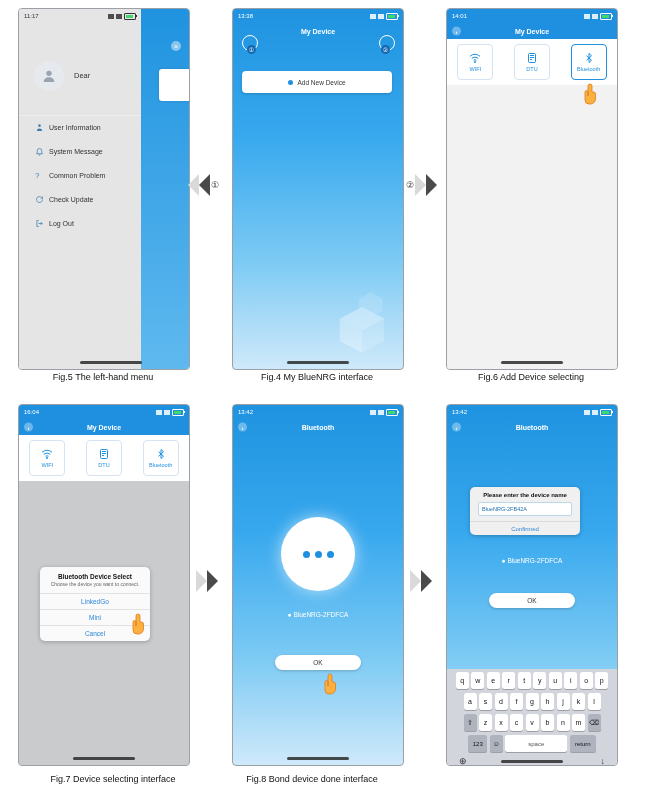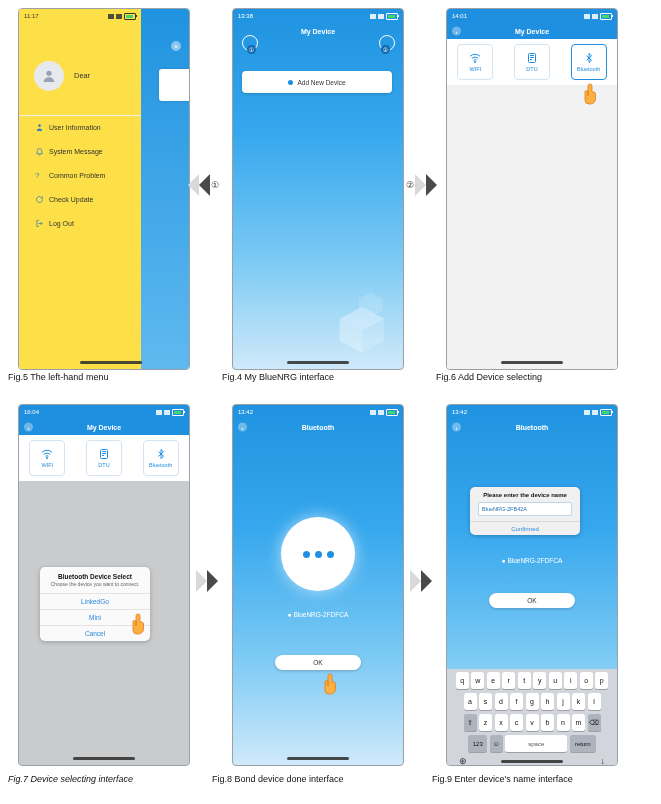--- a/index.html
+++ b/index.html
@@ -16,21 +16,21 @@
   .batt i{position:absolute;left:1px;top:1px;bottom:1px;right:2px;background:#3fd86b;display:block;}
 
   .navbar{height:16px;display:flex;align-items:center;justify-content:center;position:relative;color:#fff;font-size:7px;font-weight:bold;}
   .navbar .back{position:absolute;left:5px;top:50%;transform:translateY(-50%);width:9px;height:9px;border-radius:50%;background:rgba(255,255,255,.35);display:flex;align-items:center;justify-content:center;font-size:6px;}
   .homebar{position:absolute;left:50%;transform:translateX(-50%);bottom:5px;width:62px;height:3px;border-radius:2px;background:#2b2b2b;opacity:.85;}
 
   .bluegrad{background:linear-gradient(180deg,#1f93e0 0%,#37a8ee 35%,#7ccaf4 70%,#cfe9fa 100%);}
   .bluehdr{background:#1f8fe0;}
 
   
-  .f5-left{position:absolute;left:0;top:0;width:122px;height:100%;background:#fde047;}
+  .f5-left{position:absolute;left:0;top:0;width:122px;height:100%;background:#e5e5e5;}
   .f5-right{position:absolute;right:0;top:0;width:48px;height:100%;background:linear-gradient(180deg,#1f93e0,#5fb9ef);}
   .f5-avatar{position:absolute;left:15px;top:52px;width:30px;height:30px;border-radius:50%;background:#e6e9ee;display:flex;align-items:center;justify-content:center;}
   .f5-avatar svg{width:16px;height:16px;}
   .f5-dear{position:absolute;left:55px;top:62px;font-size:7.5px;color:#333;}
   .f5-white-card{position:absolute;right:-6px;top:60px;width:36px;height:32px;background:#fff;border-radius:3px;box-shadow:0 0 3px rgba(0,0,0,.15);}
   .f5-close{position:absolute;right:8px;top:32px;width:10px;height:10px;border-radius:50%;background:rgba(255,255,255,.45);display:flex;align-items:center;justify-content:center;color:#fff;font-size:7px;}
   .menu{position:absolute;left:0;top:106px;width:122px;}
   .menu-item{display:flex;align-items:center;height:24px;padding-left:16px;box-sizing:border-box;}
   .menu-item .mi{width:14px;color:#3b7fb5;font-size:8px;display:flex;align-items:center;}
   .menu-item .ml{font-size:7px;color:#333;}
@@ -73,21 +73,21 @@
   .kb{position:absolute;left:0;right:0;bottom:0;height:96px;background:#d2d5db;padding-top:3px;box-sizing:border-box;}
   .kbrow{display:flex;justify-content:center;gap:2.5px;margin-bottom:4px;}
   .key{width:13px;height:17px;background:#fff;border-radius:2.5px;display:flex;align-items:center;justify-content:center;font-size:7px;color:#111;box-shadow:0 1px 0 rgba(0,0,0,.25);}
   .key.space{width:62px;font-size:6px;color:#555;}
   .key.ret{width:26px;font-size:6px;}
   .key.num{width:19px;font-size:6px;}
   .key.grey{background:#aeb3bd;}
   .kb-bottom{display:flex;justify-content:space-between;align-items:center;padding:0 6px;}
 
   
-  .caption{position:absolute;font-size:9px;color:#111;}
+  .caption{position:absolute;font-size:9px;color:#111;text-align:center;}
   .bigarrow{position:absolute;display:flex;align-items:center;}
   .chev{width:0;height:0;border-top:11px solid transparent;border-bottom:11px solid transparent;}
   .chev.r{border-left:11px solid #d9d9d9;}
   .chev.r.dark{border-left:11px solid #4a4a4a;}
   .chev.l{border-right:11px solid #d9d9d9;}
   .chev.l.dark{border-right:11px solid #4a4a4a;}
   .circnum{font-size:9px;color:#222;margin:0 1px;}
 </style>
 </head>
 <body>
@@ -295,21 +295,21 @@
       <p>Choose the device you want to connect.</p>
       <div class="row">LinkedGo</div>
       <div class="row">Mini</div>
       <div class="row cancel">Cancel</div>
     </div>
     <svg class="hand" style="left:110px;top:206px;" viewBox="0 0 40 48">
       <path d="M14 30V10a4 4 0 0 1 8 0v12h3a4 4 0 0 1 4 4v10a10 10 0 0 1-10 10h-3a8 8 0 0 1-8-8V22a3 3 0 0 1 6 0z" fill="#fcb040" stroke="#e07c1e" stroke-width="1.6"></path>
     </svg>
     <div class="homebar"></div>
   </div>
-  <div class="caption" style="left:8px;top:774px;width:210px;font-style:italic;">Fig.7 Device selecting interface</div>
+  <div class="caption" style="left:8px;top:774px;width:210px;">Fig.7 Device selecting interface</div>
 
   <div class="phone bluegrad" style="left:232px;top:404px;">
     <div class="status">
       <span>13:42</span>
       <span class="ic">
         <span class="bar-ic"></span>
         <span class="bar-ic"></span>
         <span class="batt">
             <i></i>
           </span>
@@ -407,21 +407,20 @@
         <div class="key space">space</div>
         <div class="key ret grey">return</div>
       </div>
       <div class="kb-bottom">
         <div style="font-size:9px;color:#333;padding-left:6px;">⊕</div>
         <div style="font-size:9px;color:#333;padding-right:6px;">↓</div>
       </div>
     </div>
     <div class="homebar" style="bottom:2px;"></div>
   </div>
-  <div class="caption" style="left:432px;top:774px;width:220px;">Fig.9 Enter device's name interface</div>
 
   <div class="bigarrow" style="left:188px;top:174px;">
     <span class="chev l"></span>
     <span class="chev l dark"></span>
     <span class="circnum">①</span>
   </div>
   <div class="bigarrow" style="left:405px;top:174px;">
     <span class="circnum">②</span>
     <span class="chev r"></span>
     <span class="chev r dark"></span>

